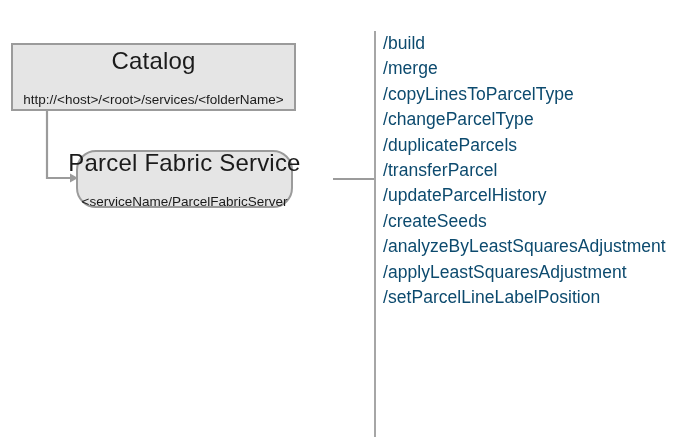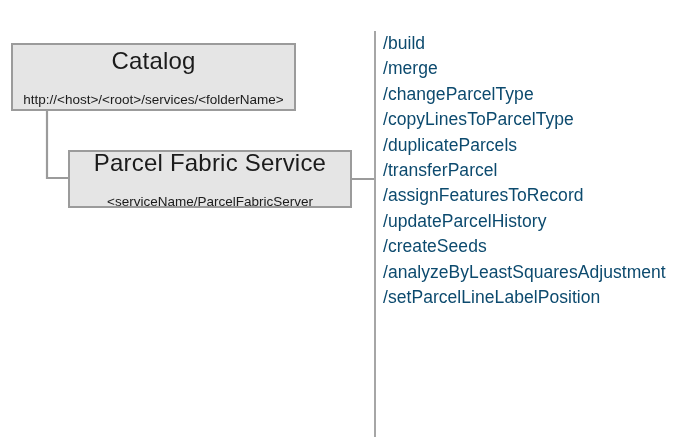--- a/index.html
+++ b/index.html
@@ -46,24 +46,25 @@
     margin-top: 16px;
   }
 
   #catalog-node {
     left: 11px;
     top: 43px;
     width: 285px;
     height: 68px;
   }
   #parcel-fabric-node {
-    left: 68px;
+    left: 76px;
     top: 150px;
-    width: 284px;
+    width: 217px;
     height: 58px;
+    border-radius: 20px;
   }
 
   
   #connectors {
     position: absolute;
     left: 0;
     top: 0;
     width: 690px;
     height: 442px;
     pointer-events: none;
@@ -116,25 +117,25 @@
 
   <div id="parcel-fabric-node" class="node">
     <div class="title">Parcel Fabric Service</div>
     <div class="subtitle">&lt;serviceName/ParcelFabricServer</div>
   </div>
 
   <div id="operations-panel">
     <ul id="operations-list">
         <li>/build</li>
         <li>/merge</li>
+        <li>/copyLinesToParcelType</li>
         <li>/changeParcelType</li>
-        <li>/copyLinesToParcelType</li>
         <li>/duplicateParcels</li>
         <li>/transferParcel</li>
-        <li>/assignFeaturesToRecord</li>
         <li>/updateParcelHistory</li>
         <li>/createSeeds</li>
         <li>/analyzeByLeastSquaresAdjustment</li>
+        <li>/applyLeastSquaresAdjustment</li>
         <li>/setParcelLineLabelPosition</li>
       </ul>
   </div>
 
 </div>
 
 </body></html>

